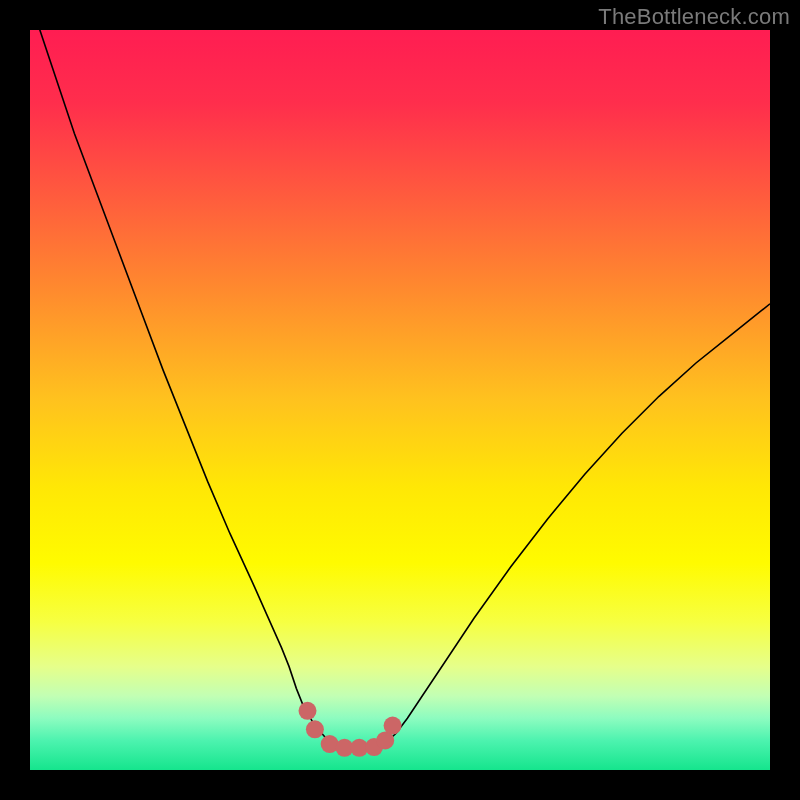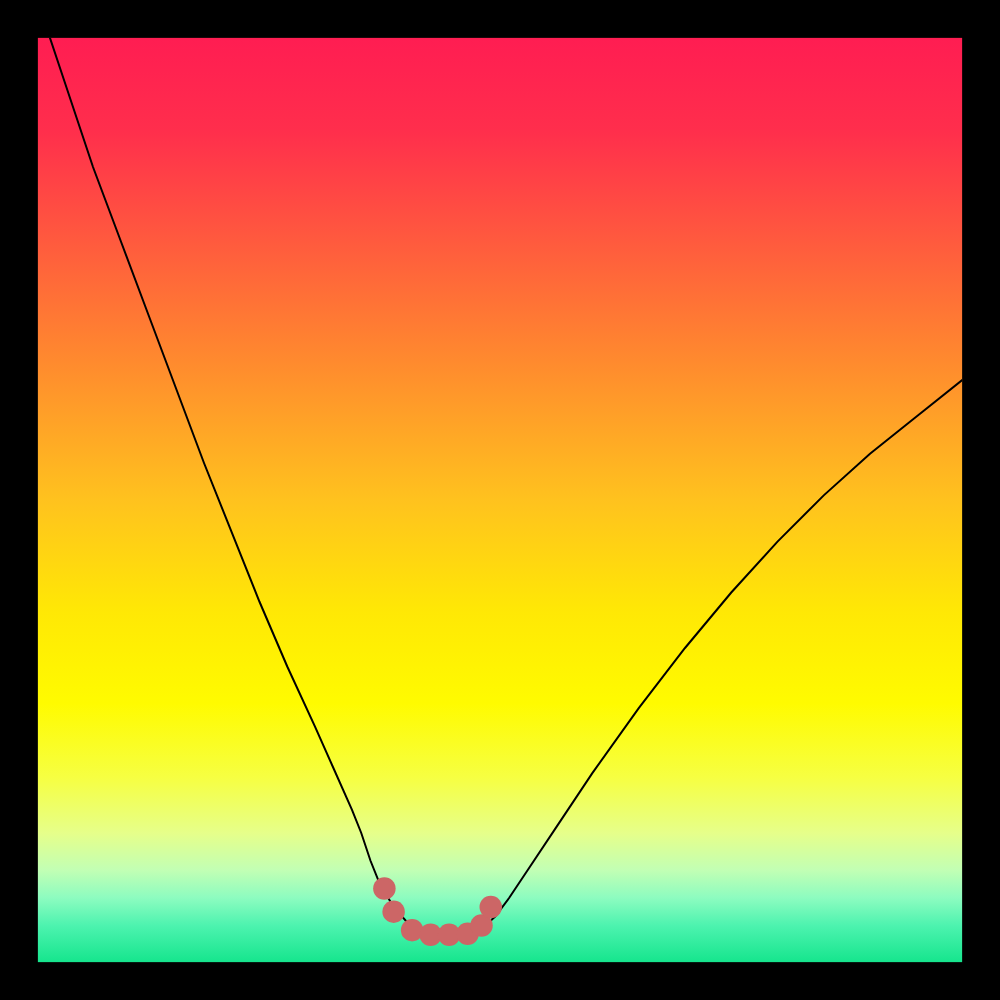--- a/index.html
+++ b/index.html
@@ -35,20 +35,21 @@
     font-size: 22px;
     font-weight: 400;
     letter-spacing: 0.2px;
   }
   svg { display: block; }
 </style>
 </head>
 <body>
 
 <div class="frame">
+  <div class="watermark">TheBottleneck.com</div>
 
   <div class="plot">
     <svg id="chart-svg" width="740" height="740" viewBox="0 0 740 740" preserveAspectRatio="none">
       <defs>
         <linearGradient id="bg-grad" x1="0" y1="0" x2="0" y2="1">
             <stop offset="0.0%" stop-color="#ff1d52"></stop>
             <stop offset="10.0%" stop-color="#ff2e4c"></stop>
             <stop offset="22.0%" stop-color="#ff5a3e"></stop>
             <stop offset="35.0%" stop-color="#ff8a2e"></stop>
             <stop offset="50.0%" stop-color="#ffc21e"></stop>

